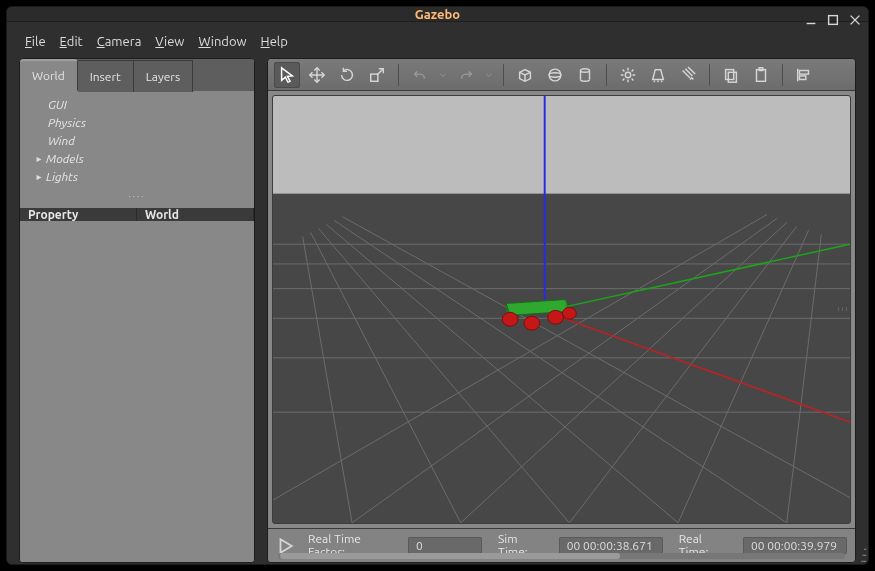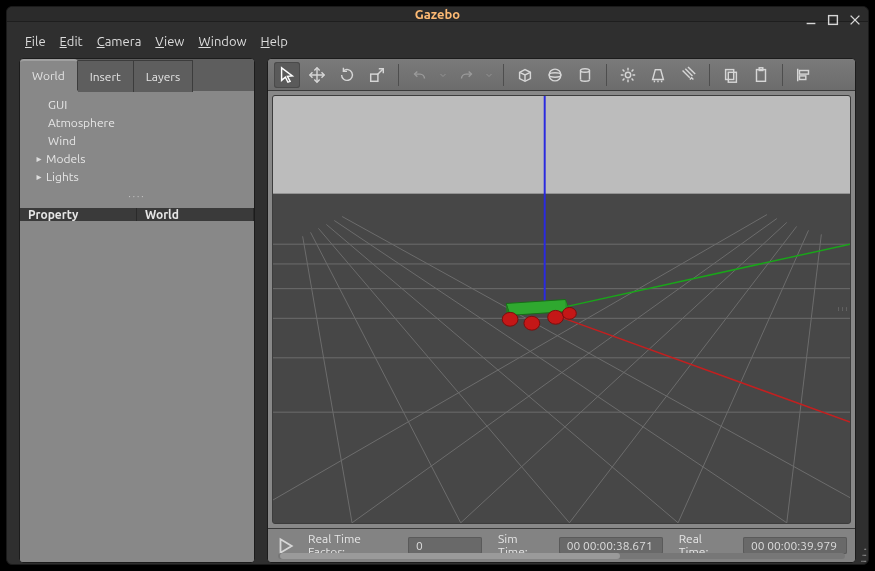--- a/index.html
+++ b/index.html
@@ -14,21 +14,21 @@
   .menubar { height:28px; background:#2f2f2f; display:flex; align-items:center; gap:14px; padding:0 18px; }
   .menubar .menuitem { color:#dcdcdc; font-size:13px; cursor:pointer;margin-top:12px; }
   .menubar .menuitem u { text-decoration:underline; }
   
   .content { flex:1; display:flex; gap:12px; padding:10px 12px 12px 12px; }
   
   .leftpanel { width:236px; display:flex; flex-direction:column; background:#888888; border:1px solid #1c1c1c; border-radius:4px; overflow:hidden; }
   .tabs { display:flex; height:32px; background:#5e5e5e; }
   .tab { padding:0 12px; display:flex; align-items:center; font-size:12px; color:#e4e4e4; border-right:1px solid #3c3c3c; cursor:pointer; background:#5e5e5e; border-top:1px solid #3c3c3c; position:relative; top:1px; }
   .tab.active { background:#888888; border-bottom:1px solid #888888; top:0; border-top:2px solid #a0a0a0; border-radius:4px 4px 0 0; }
-  .tree { padding:4px 0 6px 0; font-size:12px; color:#e6e6e6; }
+  .tree { padding:4px 0 6px 0; font-size:12px; color:#e6e6e6;font-style:italic; }
   .tree .row { display:flex; align-items:center; height:18px; padding-left:28px; cursor:pointer; white-space:nowrap; }
   .tree .row.parent { padding-left:14px; }
   .tree .caret { display:inline-block; width:10px; text-align:center; color:#ddd; margin-right:2px; font-size:10px; }
   .sep-grip { height:10px; background:#888888; display:flex; align-items:center; justify-content:center; color:#cfcfcf; font-size:9px; letter-spacing:2px; cursor:row-resize; }
   .prop-header { display:flex; height:20px;align-items:flex-end; }
   .prop-header .col { flex:1; background:#3a3a3a; color:#e6e6e6; font-size:12px; display:flex; align-items:center; padding-left:8px; border-right:1px solid #2a2a2a; font-weight:bold; }
   .prop-body { flex:1; background:#888888; }
   
   .rightpanel { flex:1; display:flex; flex-direction:column; background:#888888; border:1px solid #1c1c1c; border-radius:4px; overflow:hidden; }
   .toolbar { height:32px; background:linear-gradient(#7a7a7a,#6c6c6c); border-bottom:1px solid #3a3a3a; display:flex; align-items:center; padding:0 6px; gap:4px; border-radius:4px 4px 0 0; }
@@ -91,21 +91,21 @@
   <div class="content">
 
     <div class="leftpanel">
       <div class="tabs">
         <div class="tab active">World</div>
         <div class="tab">Insert</div>
         <div class="tab">Layers</div>
       </div>
       <div class="tree">
         <div class="row">GUI</div>
-        <div class="row">Atmosphere</div>
+        <div class="row">Physics</div>
         <div class="row">Wind</div>
         <div class="row parent">
             <span class="caret">▸</span>
             <span>Models</span>
           </div>
         <div class="row parent">
             <span class="caret">▸</span>
             <span>Lights</span>
           </div>
       </div>

